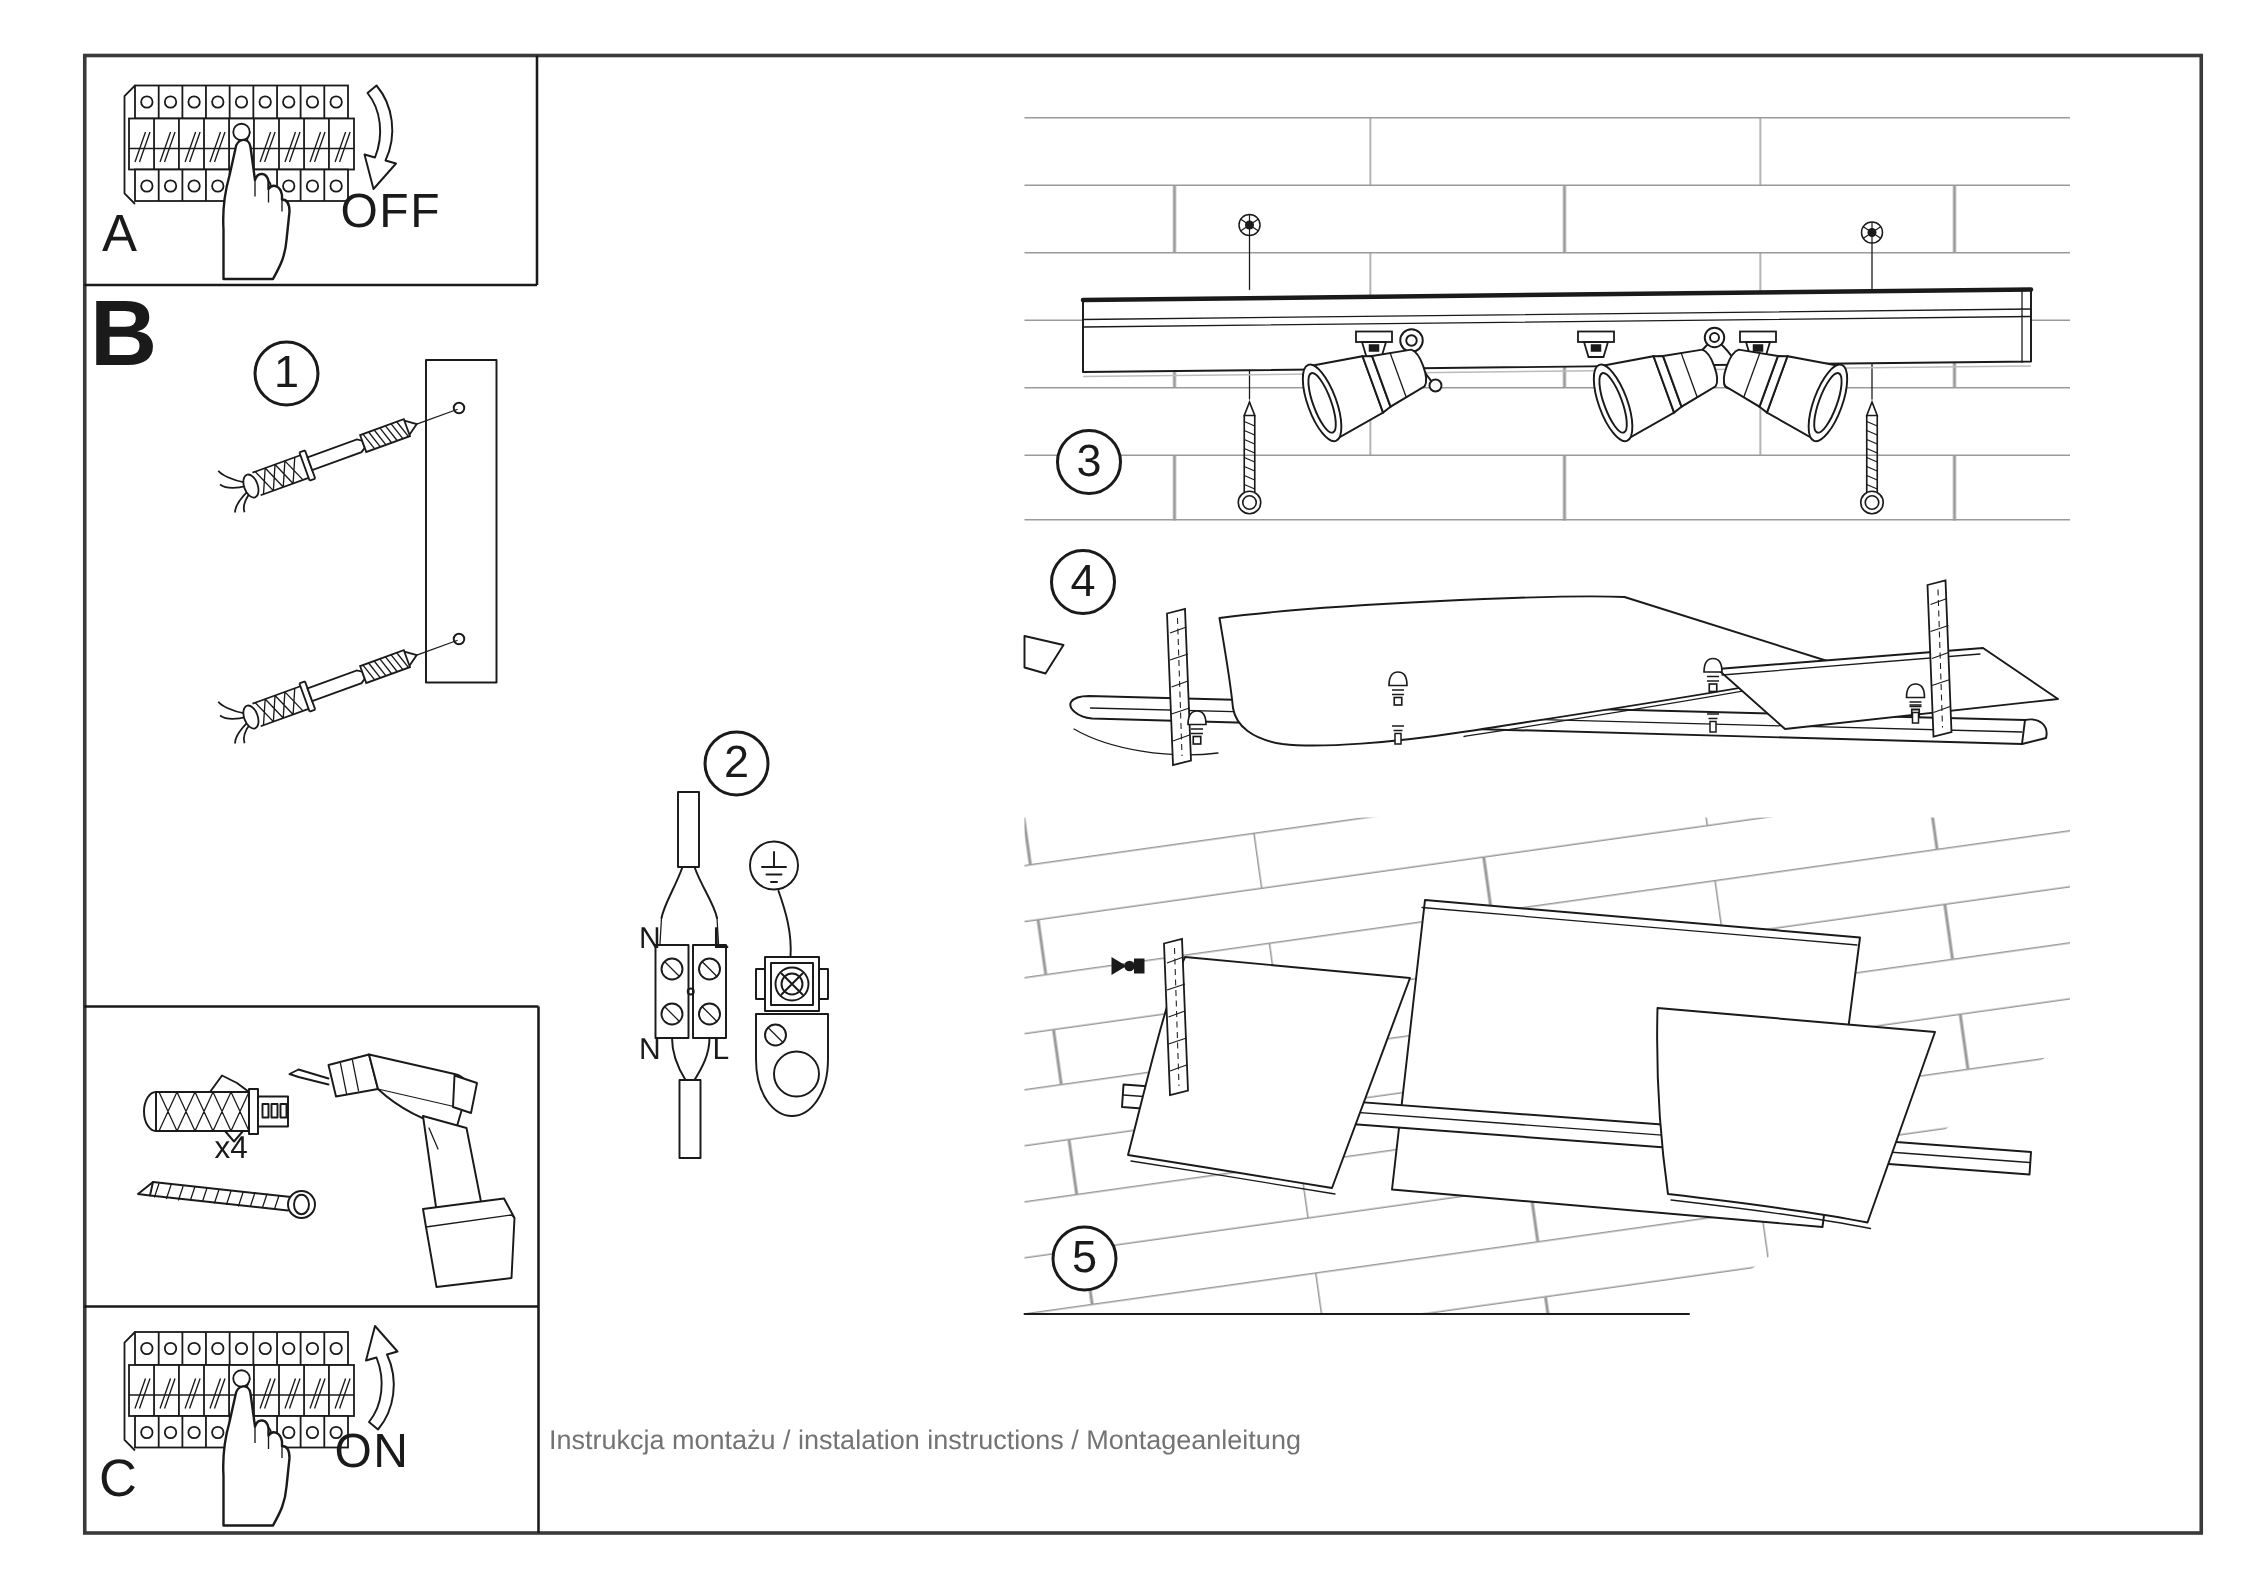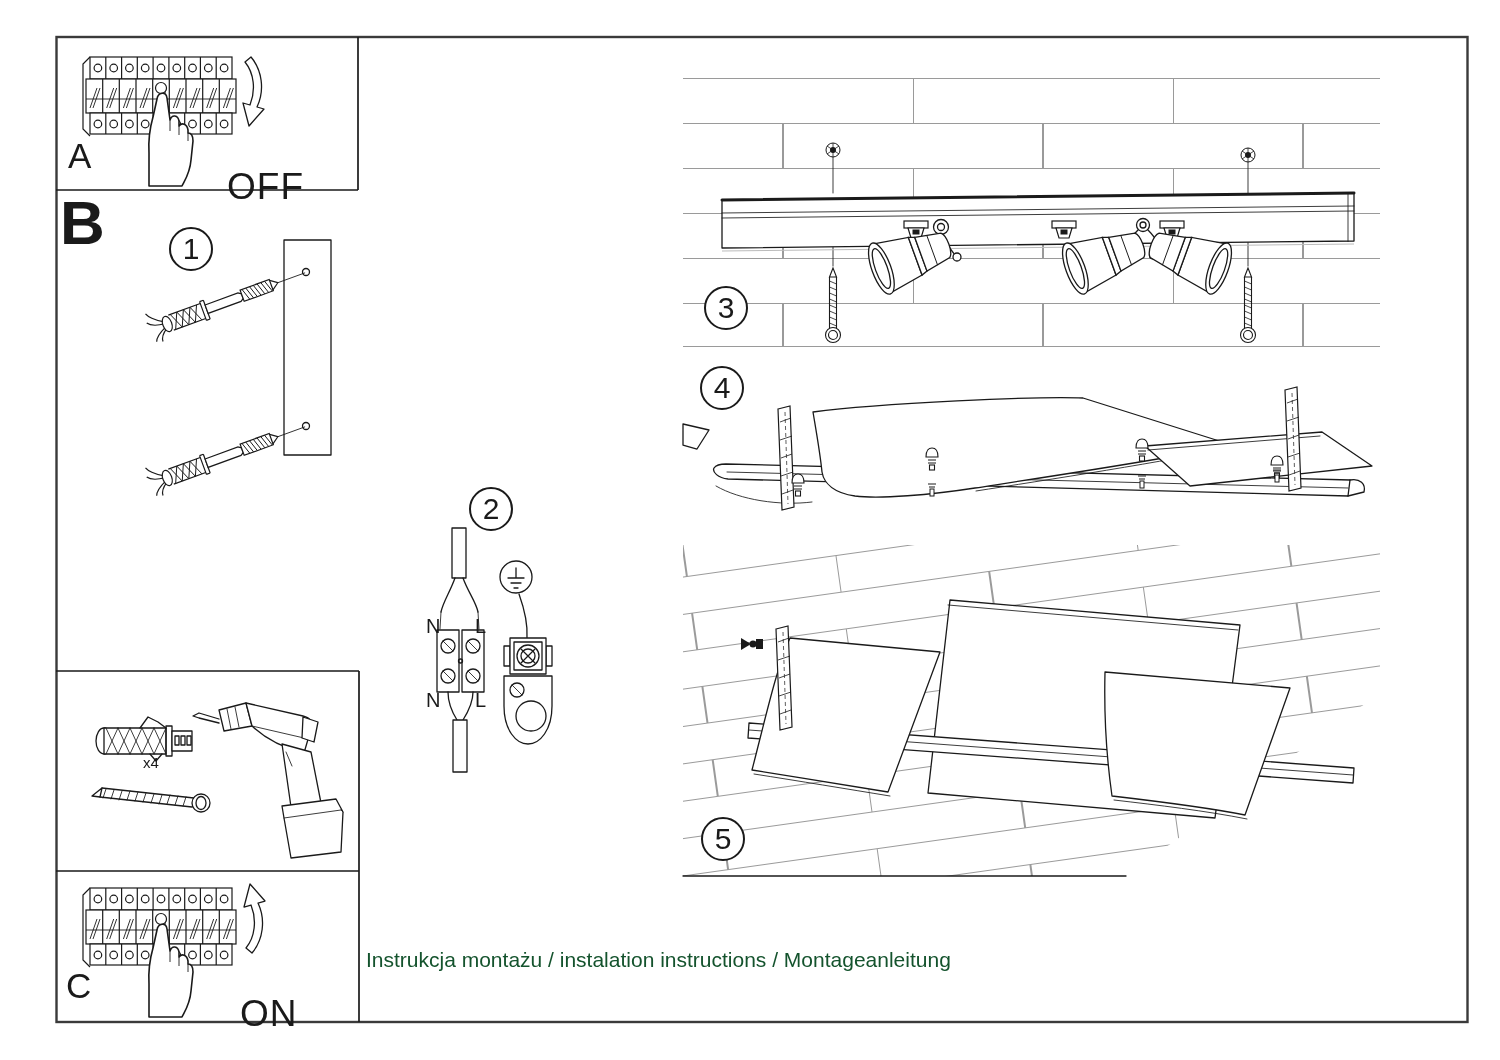--- a/index.html
+++ b/index.html
@@ -4,30 +4,30 @@
 <style>
   html,body{margin:0;padding:0;background:#fff;}
   .stage{
     position:relative;width:1500px;height:1060px;background:#fff;
     font-family:"Liberation Sans", sans-serif;color:var(--ink,#1a1a1a);overflow:hidden;
   }
   .art{position:absolute;left:0;top:0;}
   .label{position:absolute;white-space:pre;line-height:1;}
   .panel-letter{font-size:35px;}
   .letter-b{font-size:62px;font-weight:bold;}
-  .state{font-size:37px;letter-spacing:1px;margin-top:44px;}
-  .qty{font-size:15px;}
+  .state{font-size:32px;letter-spacing:1px;}
+  .qty{font-size:21px;}
   .wire-label{font-size:20px;}
   .step-circle{
     position:absolute;width:44px;height:44px;border:2.2px solid var(--ink,#1a1a1a);
     border-radius:50%;display:flex;align-items:center;justify-content:center;
     font-size:30px;background:#fff;box-sizing:border-box;
   }
   .footer{position:absolute;left:366px;top:947px;}
-  .footer-line{font-size:21px;line-height:26px;color:#14532d;white-space:pre;}
+  .footer-line{font-size:18px;line-height:26px;color:#737373;white-space:pre;}
   svg .ln{stroke:var(--ink,#1a1a1a);fill:none;stroke-width:1.3;stroke-linecap:round;stroke-linejoin:round;}
   svg .lnf{stroke:var(--ink,#1a1a1a);fill:#fff;stroke-width:1.3;stroke-linejoin:round;}
   svg .thin{stroke-width:0.85;}
   svg .thick{stroke-width:3;}
   svg .gray{stroke:var(--brick,#9a9a9a);stroke-width:1;fill:none;}
   svg .frame{stroke:var(--frame,#3a3a3a);stroke-width:2.4;fill:none;}
   svg .divl{stroke:var(--ink,#1a1a1a);stroke-width:1.7;fill:none;}
   svg .blk{fill:var(--ink,#1a1a1a);stroke:none;}
 </style>
 </head>
@@ -318,21 +318,21 @@
     </g>
   </g>
 </svg>
 
 <div class="label panel-letter" style="left:68px;top:138px;">A</div>
 <div class="label state" style="left:227px;top:124px;">OFF</div>
 
 <div class="label letter-b" style="left:60px;top:192px;">B</div>
 
 <div class="label panel-letter" style="left:66px;top:968px;">C</div>
-<div class="label state" style="left:240px;top:951px;">ON</div>
+<div class="label state" style="left:223px;top:951px;">ON</div>
 
 <div class="label qty" style="left:143px;top:755px;">x4</div>
 
 <div class="step-circle" style="left:169px;top:227px;">1</div>
 <div class="step-circle" style="left:469px;top:487px;">2</div>
 <div class="step-circle" style="left:704px;top:286px;">3</div>
 <div class="step-circle" style="left:700px;top:366px;">4</div>
 <div class="step-circle" style="left:701px;top:817px;">5</div>
 
 <div class="label wire-label" style="left:426px;top:616px;">N</div>

